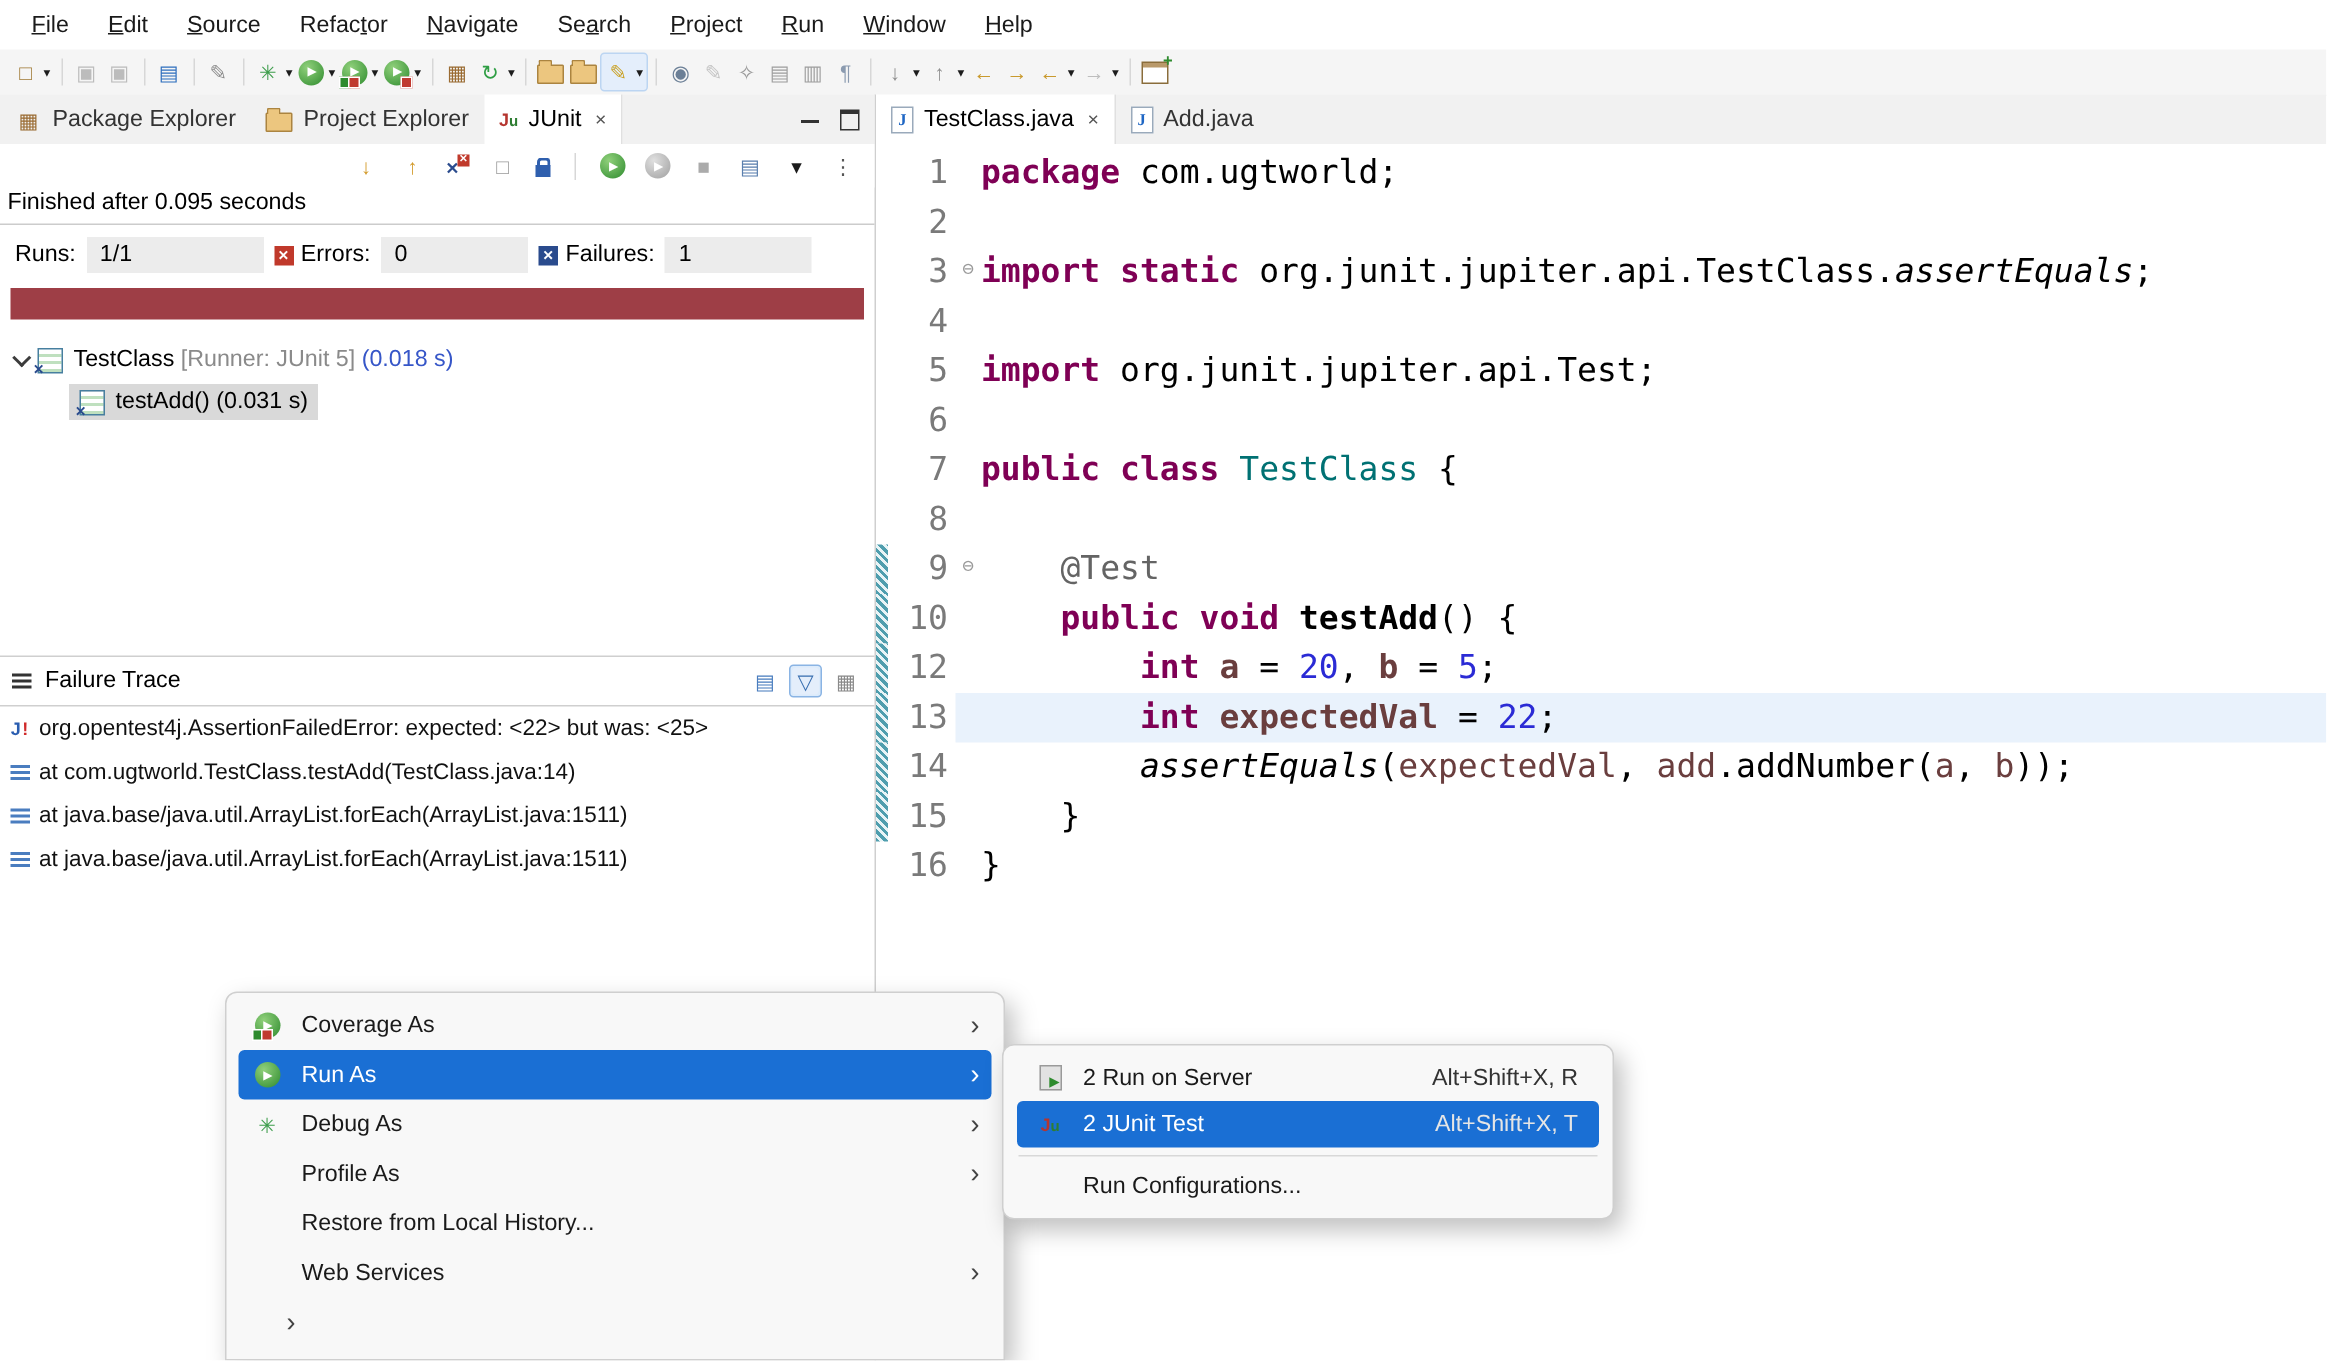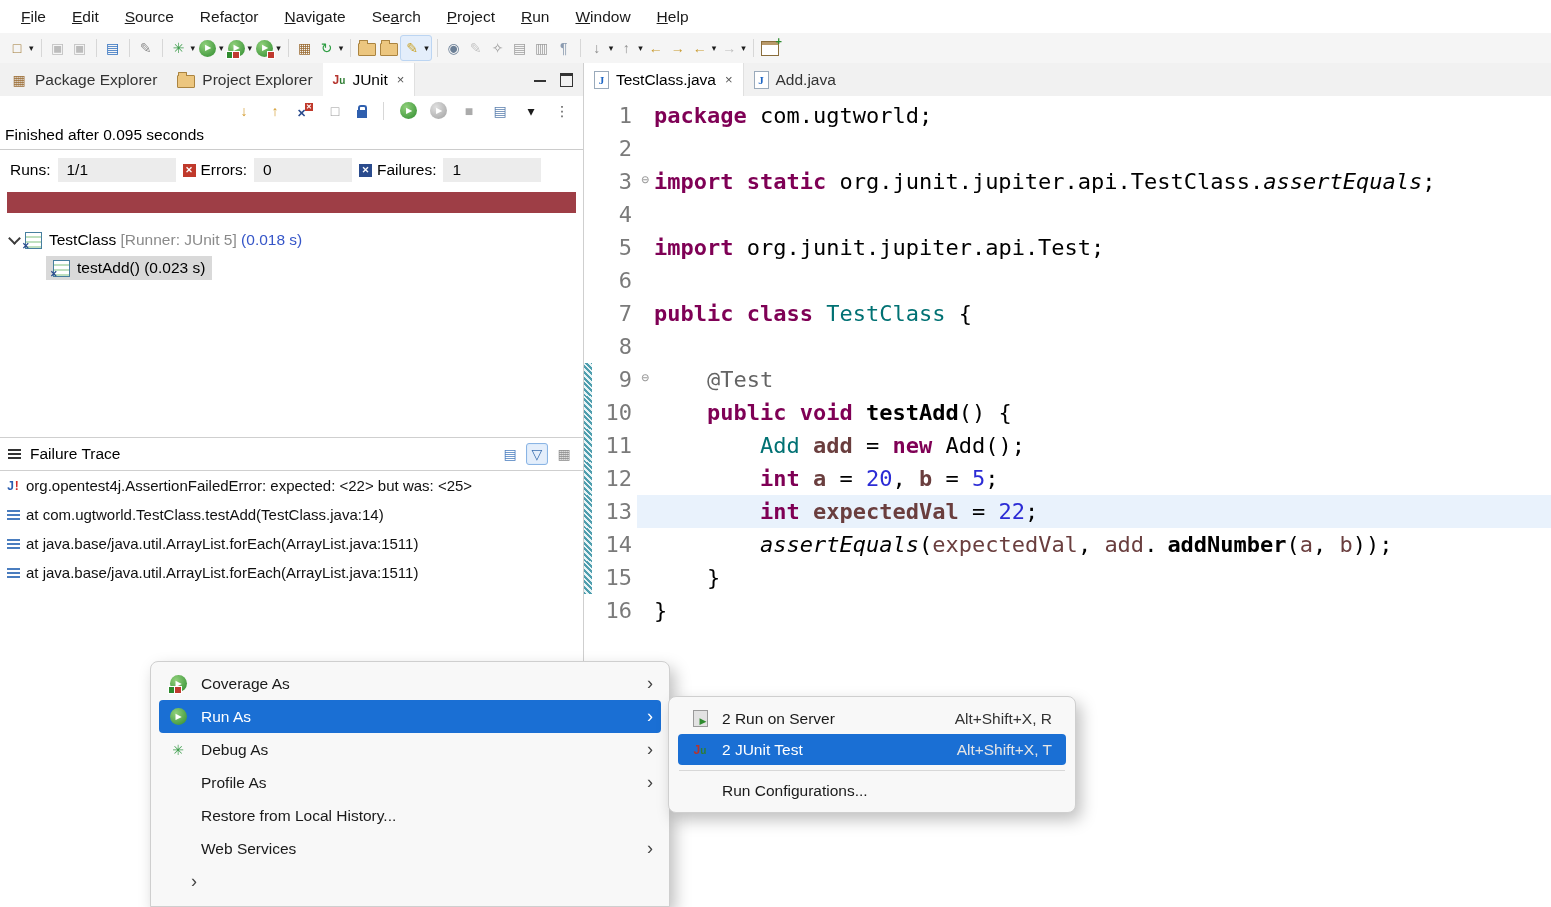--- a/index.html
+++ b/index.html
@@ -93,21 +93,21 @@
   .lbody.hl{background:#e9f2fc;}
   .foldcol{width:17px;flex:none;color:#9a9a9a;font-size:13px;line-height:30px;text-align:center;}
   .codecol{flex:1;white-space:pre;line-height:33px;color:#000;}
   .kw{color:#7f0055;font-weight:bold;}
   .ty{color:#007173;}
   .an{color:#646464;}
   .nu{color:#2b2bd5;}
   .vd{color:#6a3e3e;font-weight:bold;}
   .vr{color:#6a3e3e;}
   .md{font-weight:bold;}
-  .mi2{font-weight:bold;margin-left:10px;}
+  .mi2{font-weight:normal;}
   .st{font-style:italic;}
 
   
   .menu{position:absolute;background:#f8f8f8;border:1px solid #cfcfcf;box-shadow:5px 7px 16px rgba(0,0,0,.25);z-index:50;}
   #context-menu{left:150px;top:661px;width:520px;height:246px;border-radius:8px 8px 0 0;overflow:hidden;padding-top:5px;box-sizing:border-box;}
   .cmi{height:33px;margin:0 8px;padding:0 8px 0 6px;border-radius:4px;display:flex;align-items:center;font-size:15.5px;color:#1a1a1a;}
   .cmi .ico{width:26px;display:flex;align-items:center;justify-content:center;flex:none;}
   .cmi .lab{flex:1;margin-left:10px;}
   .cmi .arr{color:#444;font-size:18px;}
   .cmi.sel{color:#fff;}
@@ -334,21 +334,21 @@
     </div>
     <div id="tree">
         <div class="trow">
           <span class="chev"></span>
           <span class="dlic">
             <span class="xb">✕</span>
           </span>
           <span class="lbl">TestClass<span class="runner"> [Runner: JUnit 5]</span><span class="ttime"> (0.018 s)</span></span>
         </div>
         <div class="trow">
-          <span class="selbox"><span class="dlic"><span class="xb">✕</span></span><span>testAdd() (0.023 s)</span></span>
+          <span class="selbox"><span class="dlic"><span class="xb">✕</span></span><span>testAdd() (0.031 s)</span></span>
         </div>
       </div>
     <div id="trace-header">
       <span class="ham" style="background: rgb(51, 51, 51); box-shadow: rgb(51, 51, 51) 0px 4px 0px, rgb(51, 51, 51) 0px 8px 0px;"></span>
       <span id="trace-title">Failure Trace</span>
       <div id="trace-tools">
           <span class="ttool">
             <span class="gly" style="color: rgb(74, 125, 191);">▤</span>
           </span>
           <span class="ttool act">
@@ -478,28 +478,20 @@
         <div class="crow">
           <span class="chgcol chg"></span>
           <span class="lncol">10</span>
           <span class="lbody">
             <span class="foldcol"></span>
             <span class="codecol"><span>    </span><span class="kw">public void</span><span> </span><span class="md">testAdd</span><span>() {</span></span>
           </span>
         </div>
         <div class="crow">
           <span class="chgcol chg"></span>
-          <span class="lncol">11</span>
-          <span class="lbody">
-            <span class="foldcol"></span>
-            <span class="codecol"><span>        </span><span class="ty">Add</span><span> </span><span class="vd">add</span><span> = </span><span class="kw">new</span><span> Add();</span></span>
-          </span>
-        </div>
-        <div class="crow">
-          <span class="chgcol chg"></span>
           <span class="lncol">12</span>
           <span class="lbody">
             <span class="foldcol"></span>
             <span class="codecol"><span>        </span><span class="kw">int</span><span> </span><span class="vd">a</span><span> = </span><span class="nu">20</span><span>, </span><span class="vd">b</span><span> = </span><span class="nu">5</span><span>;</span></span>
           </span>
         </div>
         <div class="crow">
           <span class="chgcol chg"></span>
           <span class="lncol">13</span>
           <span class="lbody hl">

